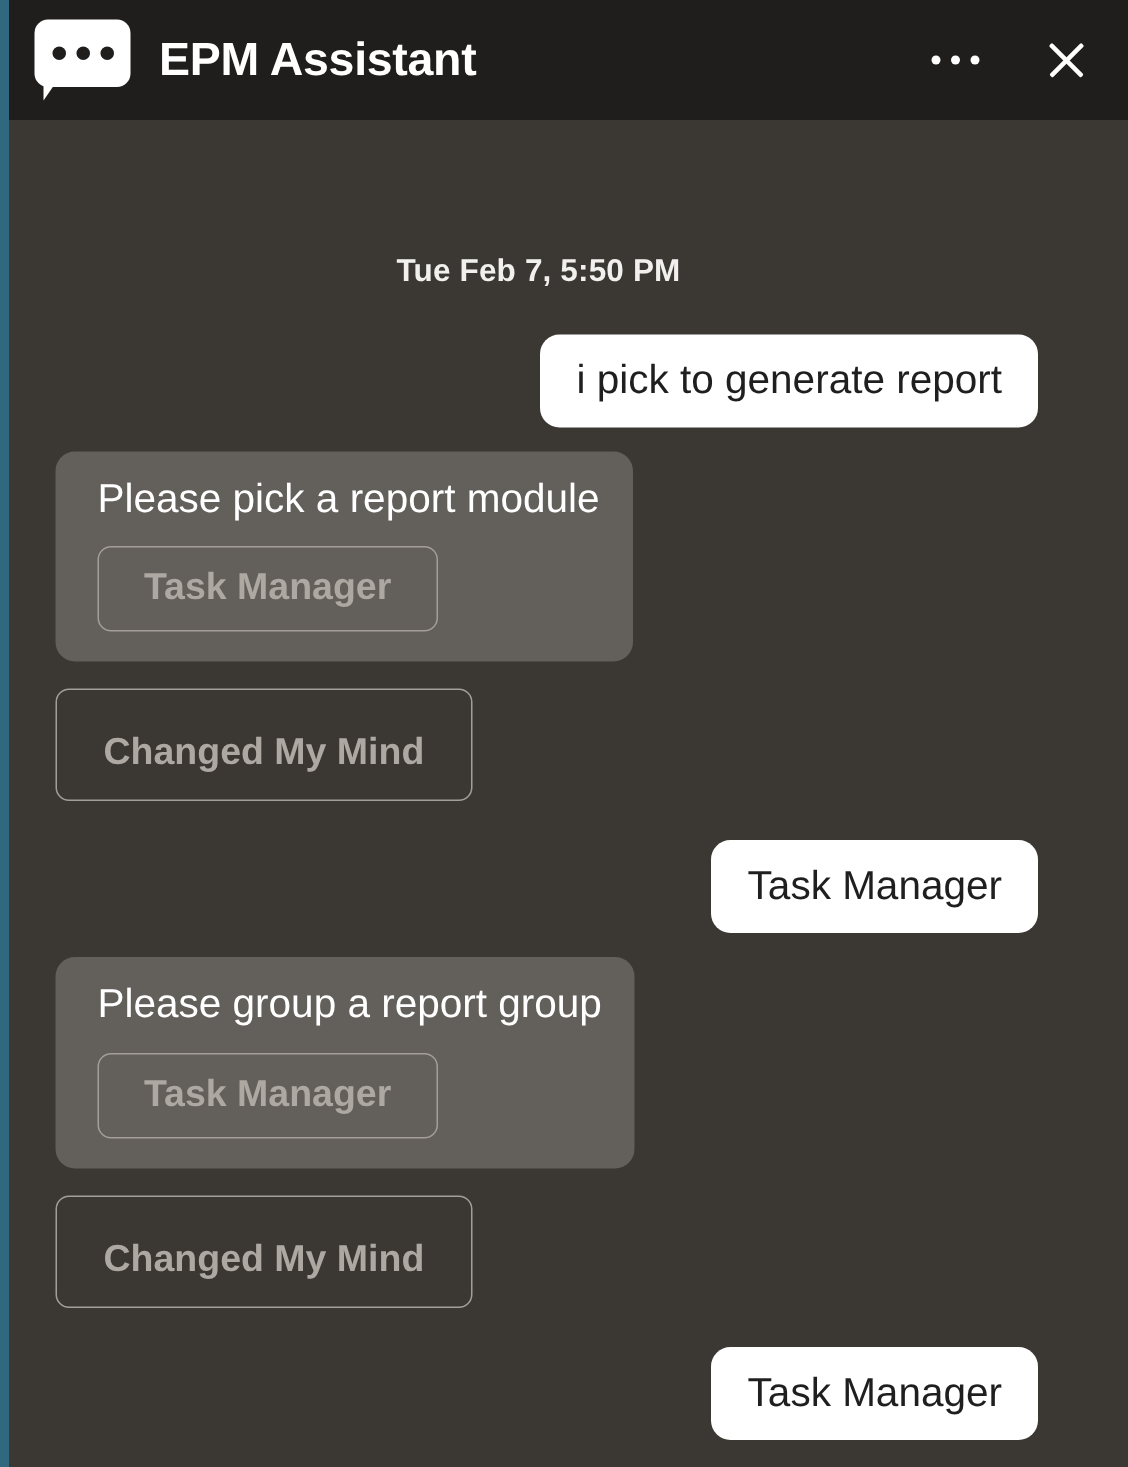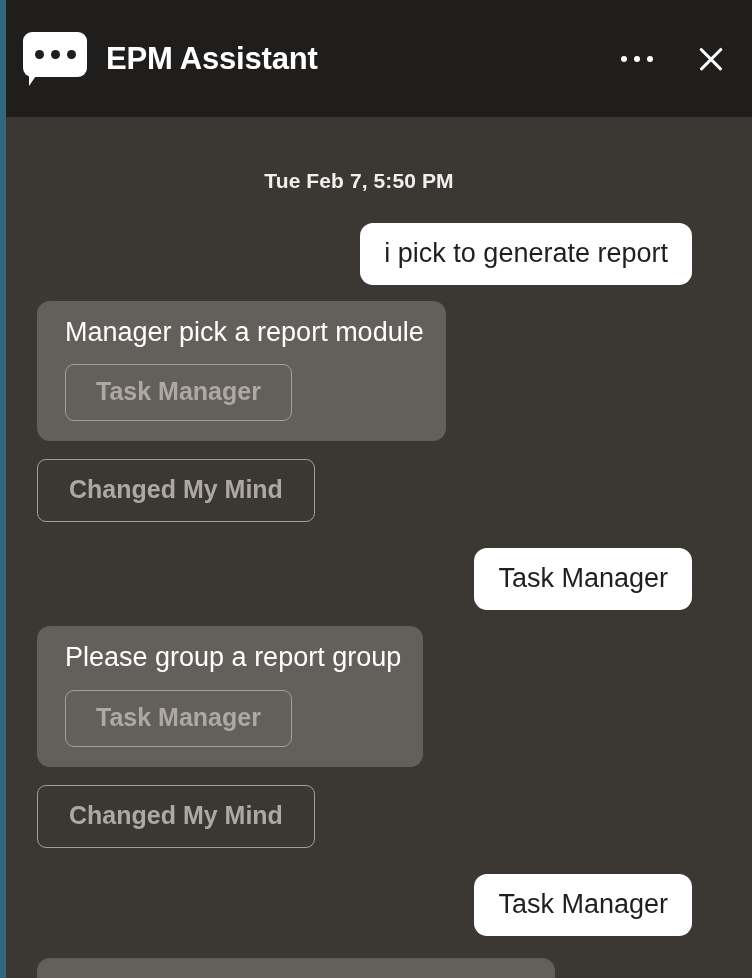--- a/index.html
+++ b/index.html
@@ -30,21 +30,21 @@
     background: #30697f;
     z-index: 5;
   }
 
   
   .header {
     position: absolute;
     left: 0;
     top: 0;
     width: 752px;
-    height: 117px;
+    height: 80px;
     background: #201e1c;
     display: flex;
     align-items: center;
     box-sizing: border-box;
     padding-left: 23px;
     padding-right: 24px;
   }
 
   .brand {
     display: flex;
@@ -224,21 +224,21 @@
     font-weight: bold;
     line-height: 1;
     cursor: pointer;
     font-family: "Liberation Sans", sans-serif;
     white-space: nowrap;
   }
 
   
   .chip-standalone {
     display: inline-block;
-    padding: 17px 31px 19px 31px;
+    padding: 29px 31px 19px 31px;
     border: 1.5px solid #a39e99;
     border-radius: 9px;
     background: transparent;
     color: #ada8a2;
     font-size: 25px;
     font-weight: bold;
     line-height: 1;
     cursor: pointer;
     font-family: "Liberation Sans", sans-serif;
     white-space: nowrap;
@@ -303,21 +303,21 @@
     <div class="sp-30"></div>
 
     <div class="row out">
       <div class="bubble-user">i pick to generate report</div>
     </div>
 
     <div class="sp-16"></div>
 
     <div class="row in">
       <div class="bubble-bot">
-        <div class="bot-text">Manager pick a report module</div>
+        <div class="bot-text">Please pick a report module</div>
         <button class="chip">Task Manager</button>
       </div>
     </div>
 
     <div class="sp-18"></div>
 
     <div class="row in">
       <button class="chip-standalone">Changed My Mind</button>
     </div>
 

